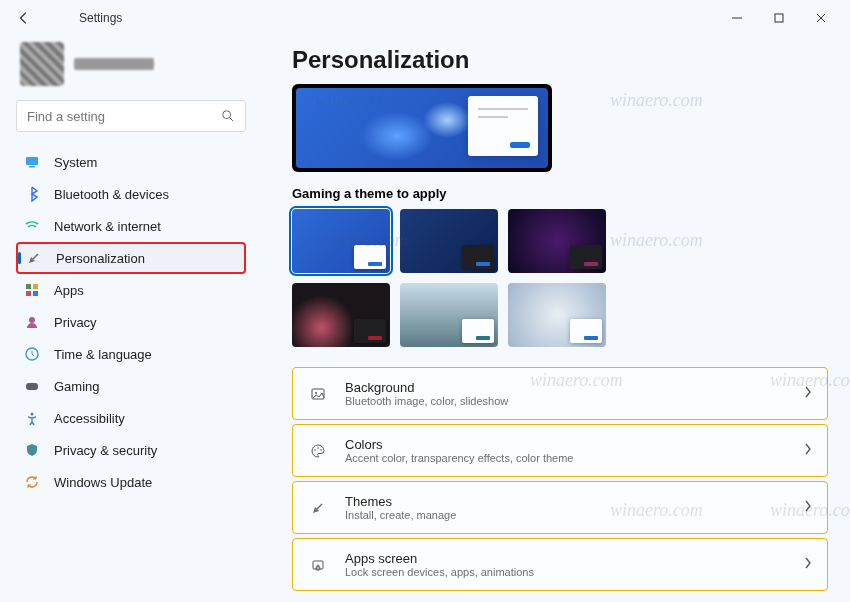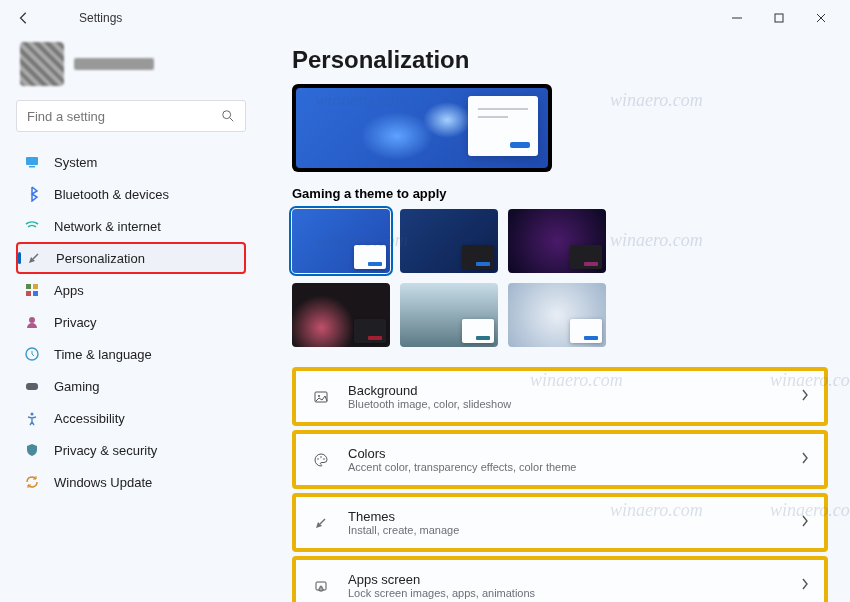--- a/index.html
+++ b/index.html
@@ -211,21 +211,21 @@
   .light-win { background: #fcfdff; }
   .dark-win { background: #1f1f23; }
   .tile-accent {
     position: absolute;
     right: 8px; bottom: 7px;
     width: 14px; height: 4px;
     border-radius: 1px;
   }
   .setting-card {
     background: #fcfdfe;
-    border: 4px solid #eab308;
+    border: 1px solid #eab308;
     border-radius: 4px;
     padding: 12px 14px;
     display: flex;
     align-items: center;
     gap: 16px;
     margin-bottom: 4px;
     cursor: pointer;
   }
   .card-icon {
     width: 22px; height: 22px;
@@ -481,21 +481,21 @@
         <div class="setting-card">
           <span class="card-icon">
             <svg width="16" height="16" viewBox="0 0 16 16">
               <rect x="3" y="4" width="10" height="8" rx="1" stroke="#555" fill="none"></rect>
               <rect x="6" y="10" width="4" height="3" rx="1" stroke="#555" fill="none"></rect>
               <path d="M7 10v-1a1 1 0 012 0v1" stroke="#555" fill="none"></path>
             </svg>
           </span>
           <div class="card-text">
             <div class="card-title">Apps screen</div>
-            <div class="card-desc">Lock screen images, apps, animations</div>
+            <div class="card-desc">Lock screen devices, apps, animations</div>
           </div>
           <span class="chevron"><svg width="10" height="12">
               <path d="M3 1l4 5-4 5" stroke="#555" fill="none" stroke-width="1.4"></path>
             </svg></span>
         </div>
       </div>
   </div>
 </div>
 
 <div class="watermark" style="top:90px;left:315px">winaero.com</div>

